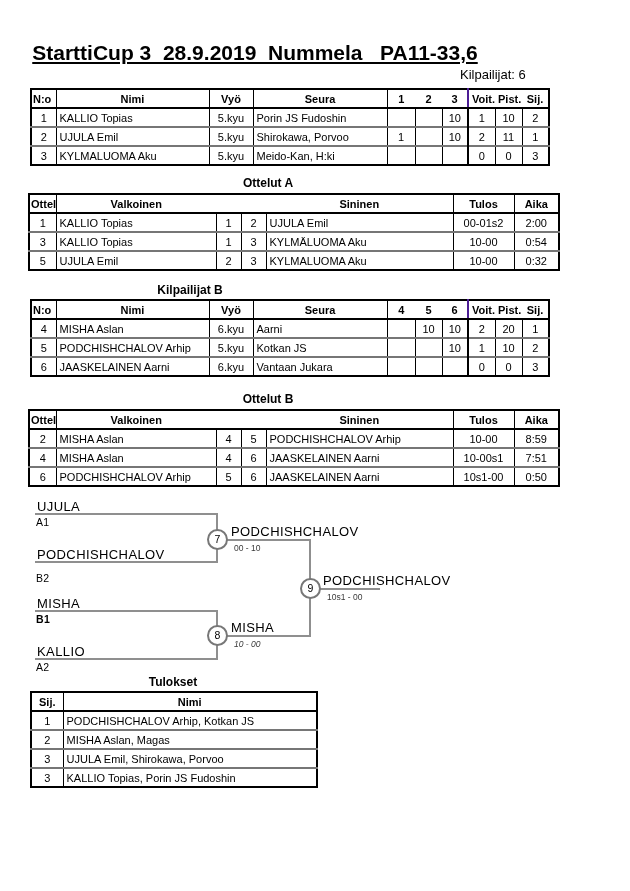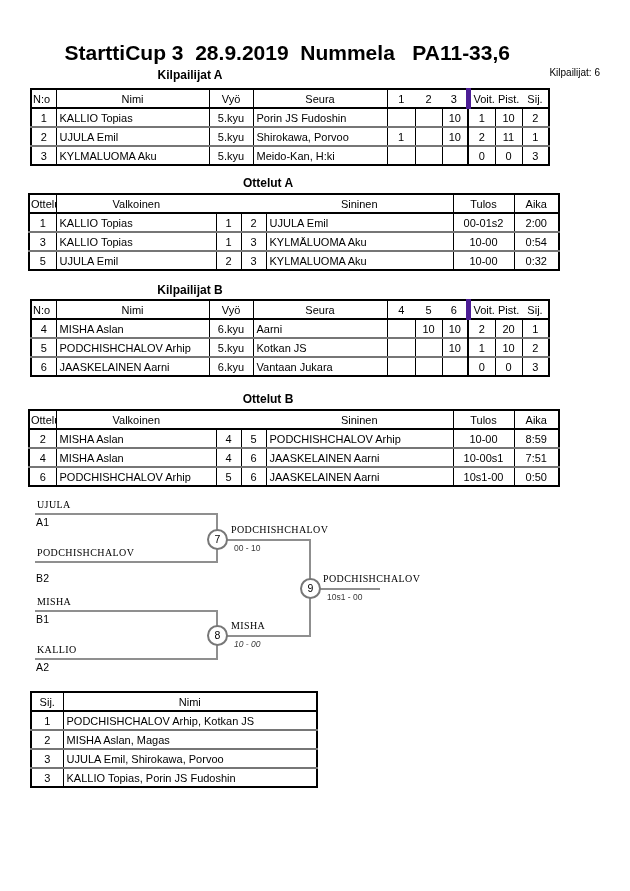--- a/index.html
+++ b/index.html
@@ -1,67 +1,66 @@
 <!DOCTYPE html>
 <html><head>
 <meta charset="utf-8">
 <style>
   html,body{margin:0;padding:0;background:#fff;}
   .page{position:relative;width:630px;height:891px;background:#fff;overflow:hidden;
         font-family:"Liberation Sans",sans-serif;color:#000;}
-  .title{position:absolute;top:41px;left:0;width:510px;text-align:right;
-         font-size:21px;font-weight:bold;white-space:pre;}
+  .title{position:absolute;top:41px;left:0;width:510px;text-align:center;
+         font-size:21px;font-weight:bold;white-space:pre;text-decoration:underline;}
   .sec{position:absolute;font-weight:bold;font-size:12px;text-align:center;white-space:pre;}
-  .count{position:absolute;left:460px;top:67px;width:140px;text-align:right;font-size:10px;}
+  .count{position:absolute;left:460px;top:67px;width:140px;text-align:left;font-size:13px;}
 
   table.tbl{position:absolute;border-collapse:collapse;table-layout:fixed;background:#fff;
             border:2px solid #000;}
   .tbl th,.tbl td{border:1px solid #000;font-size:11px;height:17px;padding:0 3px;
                   white-space:nowrap;overflow:hidden;font-family:"Liberation Sans",sans-serif;}
   .tbl td{border-top:2px solid #767676;text-align:center;}
-  .tbl thead th{font-weight:normal;border-bottom:2px solid #000;text-align:center;}
+  .tbl thead th{font-weight:bold;border-bottom:2px solid #000;text-align:center;}
 
   
   .kilp td:nth-child(2),.kilp td:nth-child(4){text-align:left;}
   .kilp thead th:first-child{text-align:left;padding-left:1px;}
   .kilp th:nth-child(8),.kilp td:nth-child(8){border-left:2px solid #000;}
   .kilp thead th:nth-child(5),.kilp thead th:nth-child(6),
   .kilp thead th:nth-child(8),.kilp thead th:nth-child(9){border-right:none;}
   .kilp thead th:nth-child(6),.kilp thead th:nth-child(7),
   .kilp thead th:nth-child(9),.kilp thead th:nth-child(10){border-left:none;}
-  .kilp thead th:nth-child(8){border-left:5px solid #4c1d95;}
+  .kilp thead th:nth-child(8){border-left:2px solid #4c1d95;}
 
   
   .ott td:nth-child(2),.ott td:nth-child(5){text-align:left;}
   .ott thead th:first-child{text-align:left;padding-left:1px;}
   .ott thead th:nth-child(2),.ott thead th:nth-child(3),
   .ott thead th:nth-child(4){border-right:none;}
   .ott thead th:nth-child(3),.ott thead th:nth-child(4),
   .ott thead th:nth-child(5){border-left:none;}
 
   
   .tul td:nth-child(2){text-align:left;}
 
   
   .hline,.vline{position:absolute;background:#8f8f8f;}
   .hline{height:2px;}
   .vline{width:2px;}
-  .bname{position:absolute;font-size:10px;letter-spacing:0.4px;white-space:nowrap;font-family:Liberation Serif, serif;}
+  .bname{position:absolute;font-size:13px;letter-spacing:0.4px;white-space:nowrap;}
   .bseed{position:absolute;font-size:10.5px;letter-spacing:0.3px;}
   .bscore{position:absolute;font-size:8.5px;color:#3a3a3a;white-space:nowrap;}
   .bcircle{position:absolute;width:17px;height:17px;border:2px solid #777;border-radius:50%;
            background:#fff;font-size:10.5px;text-align:center;line-height:17px;z-index:2;}
 </style>
 </head>
 <body>
 
 <div class="page">
 
   <div class="title">StarttiCup 3  28.9.2019  Nummela   PA11-33,6</div>
-  <div class="sec" style="left:30px;top:68px;width:320px;">Kilpailijat A</div>
   <div class="count">Kilpailijat: 6</div>
 
   <table class="tbl kilp" style="left:30px;top:88px;width:518px;">
     <colgroup>
       <col style="width:25px">
         <col style="width:153px">
         <col style="width:44px">
         <col style="width:134px">
       <col style="width:28px">
         <col style="width:27px">
@@ -316,32 +315,33 @@
   <div class="bscore" style="left:234px;top:543px;">00 - 10</div>
 
   <div class="vline" style="left:309px;top:539px;height:97px;"></div>
   <div class="bcircle" style="left:300px;top:578px;">9</div>
   <div class="hline" style="left:319px;top:588px;width:61px;"></div>
   <div class="bname" style="left:323px;top:573px;">PODCHISHCHALOV</div>
   <div class="bscore" style="left:327px;top:592px;">10s1 - 00</div>
 
   <div class="bname" style="left:37px;top:596px;">MISHA</div>
   <div class="hline" style="left:35px;top:610px;width:183px;"></div>
-  <div class="bseed" style="left:36px;top:613px;">B1</div>
+  <div class="bseed" style="left:36px;top:613px;font-weight:bold;">B1</div>
 
   <div class="bname" style="left:37px;top:644px;">KALLIO</div>
   <div class="hline" style="left:35px;top:658px;width:183px;"></div>
   <div class="bseed" style="left:36px;top:661px;">A2</div>
 
   <div class="vline" style="left:216px;top:610px;height:50px;"></div>
   <div class="bcircle" style="left:207px;top:625px;">8</div>
   <div class="hline" style="left:226px;top:635px;width:85px;"></div>
   <div class="bname" style="left:231px;top:620px;">MISHA</div>
   <div class="bscore" style="left:234px;top:639px;font-style:italic;">10 - 00</div>
 
+  <div class="sec" style="left:30px;top:675px;width:286px;">Tulokset</div>
 
   <table class="tbl tul" style="left:30px;top:691px;width:286px;">
     <colgroup>
       <col style="width:32px">
         <col style="width:254px">
     </colgroup>
     <thead>
         <tr>
       <th>Sij.</th>
       <th>Nimi</th>

